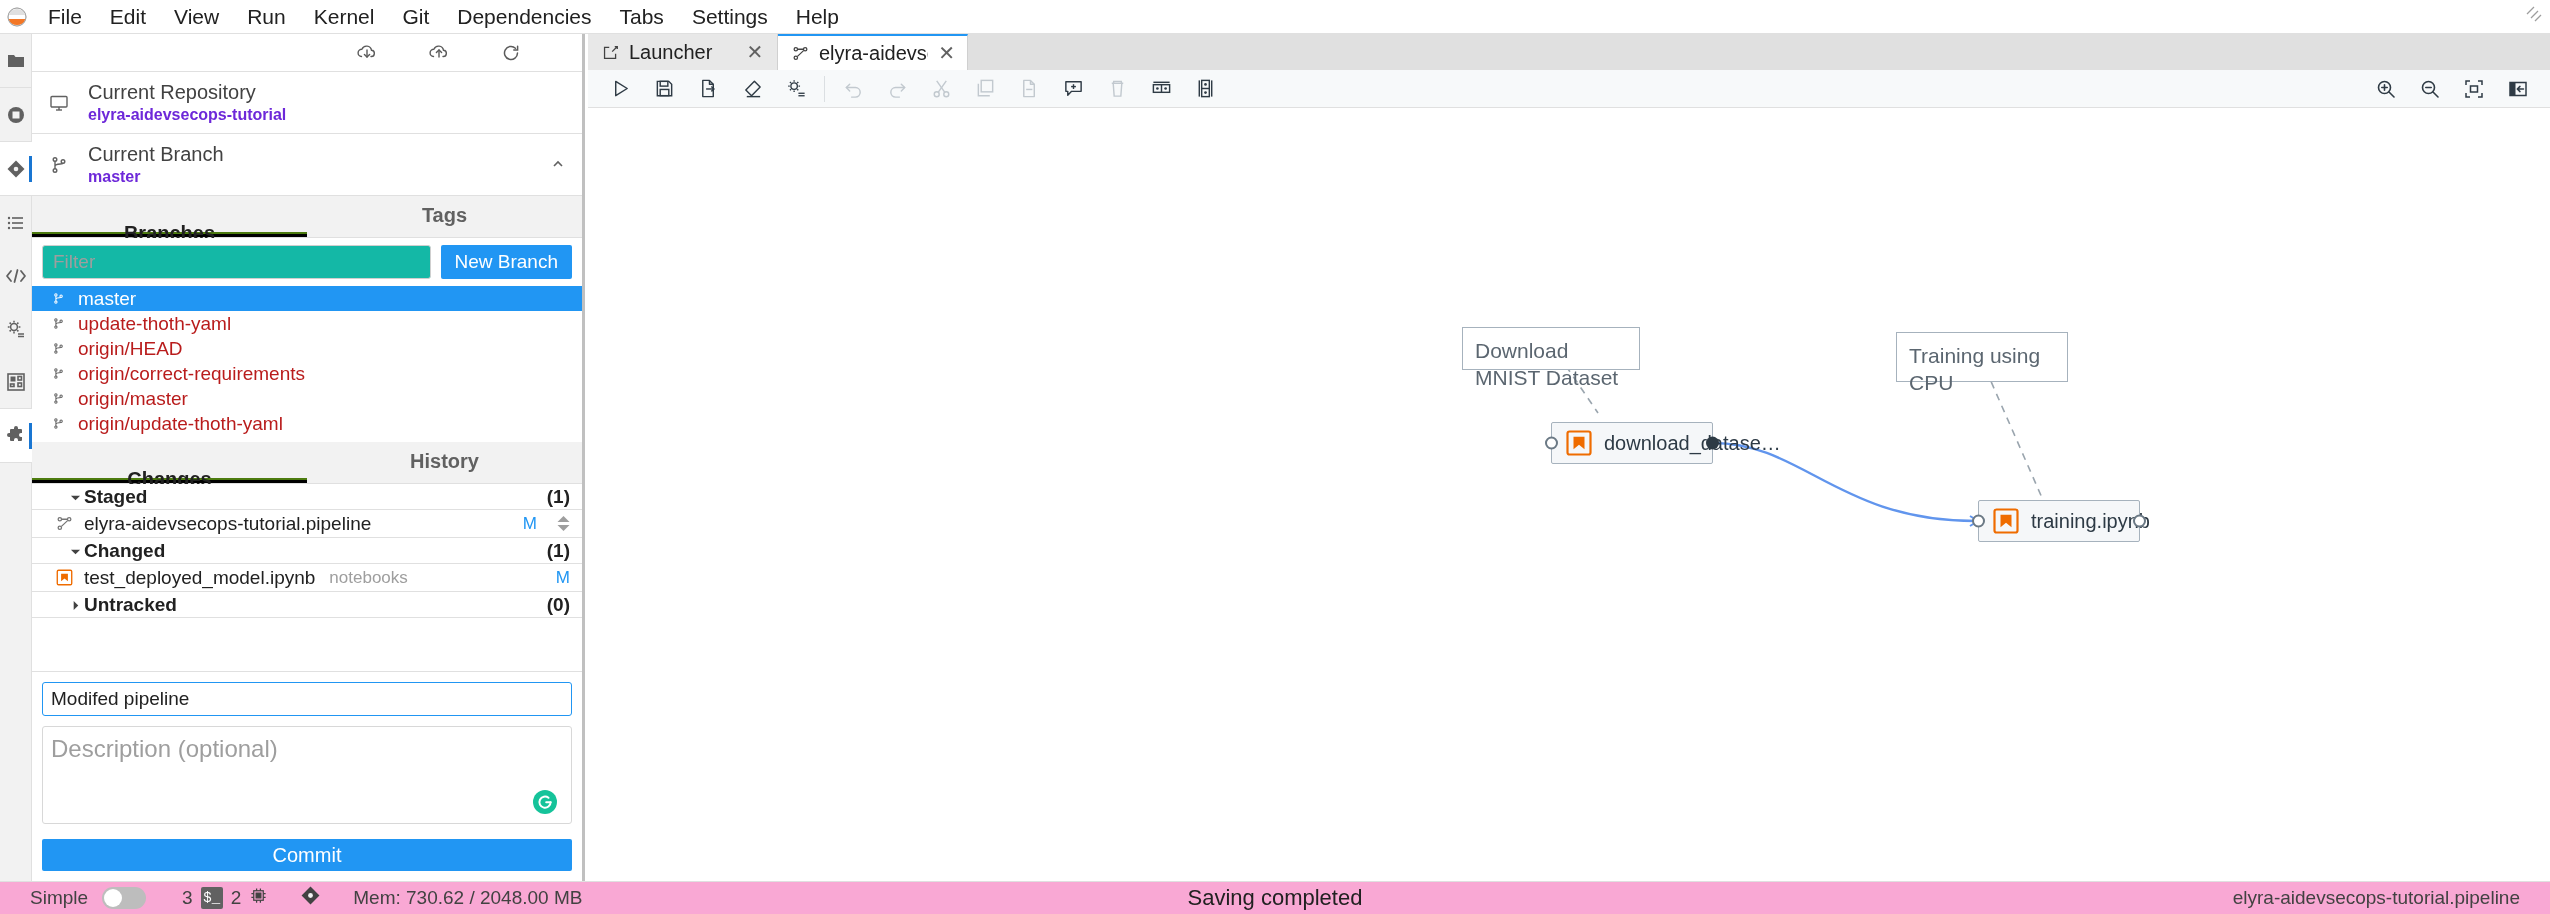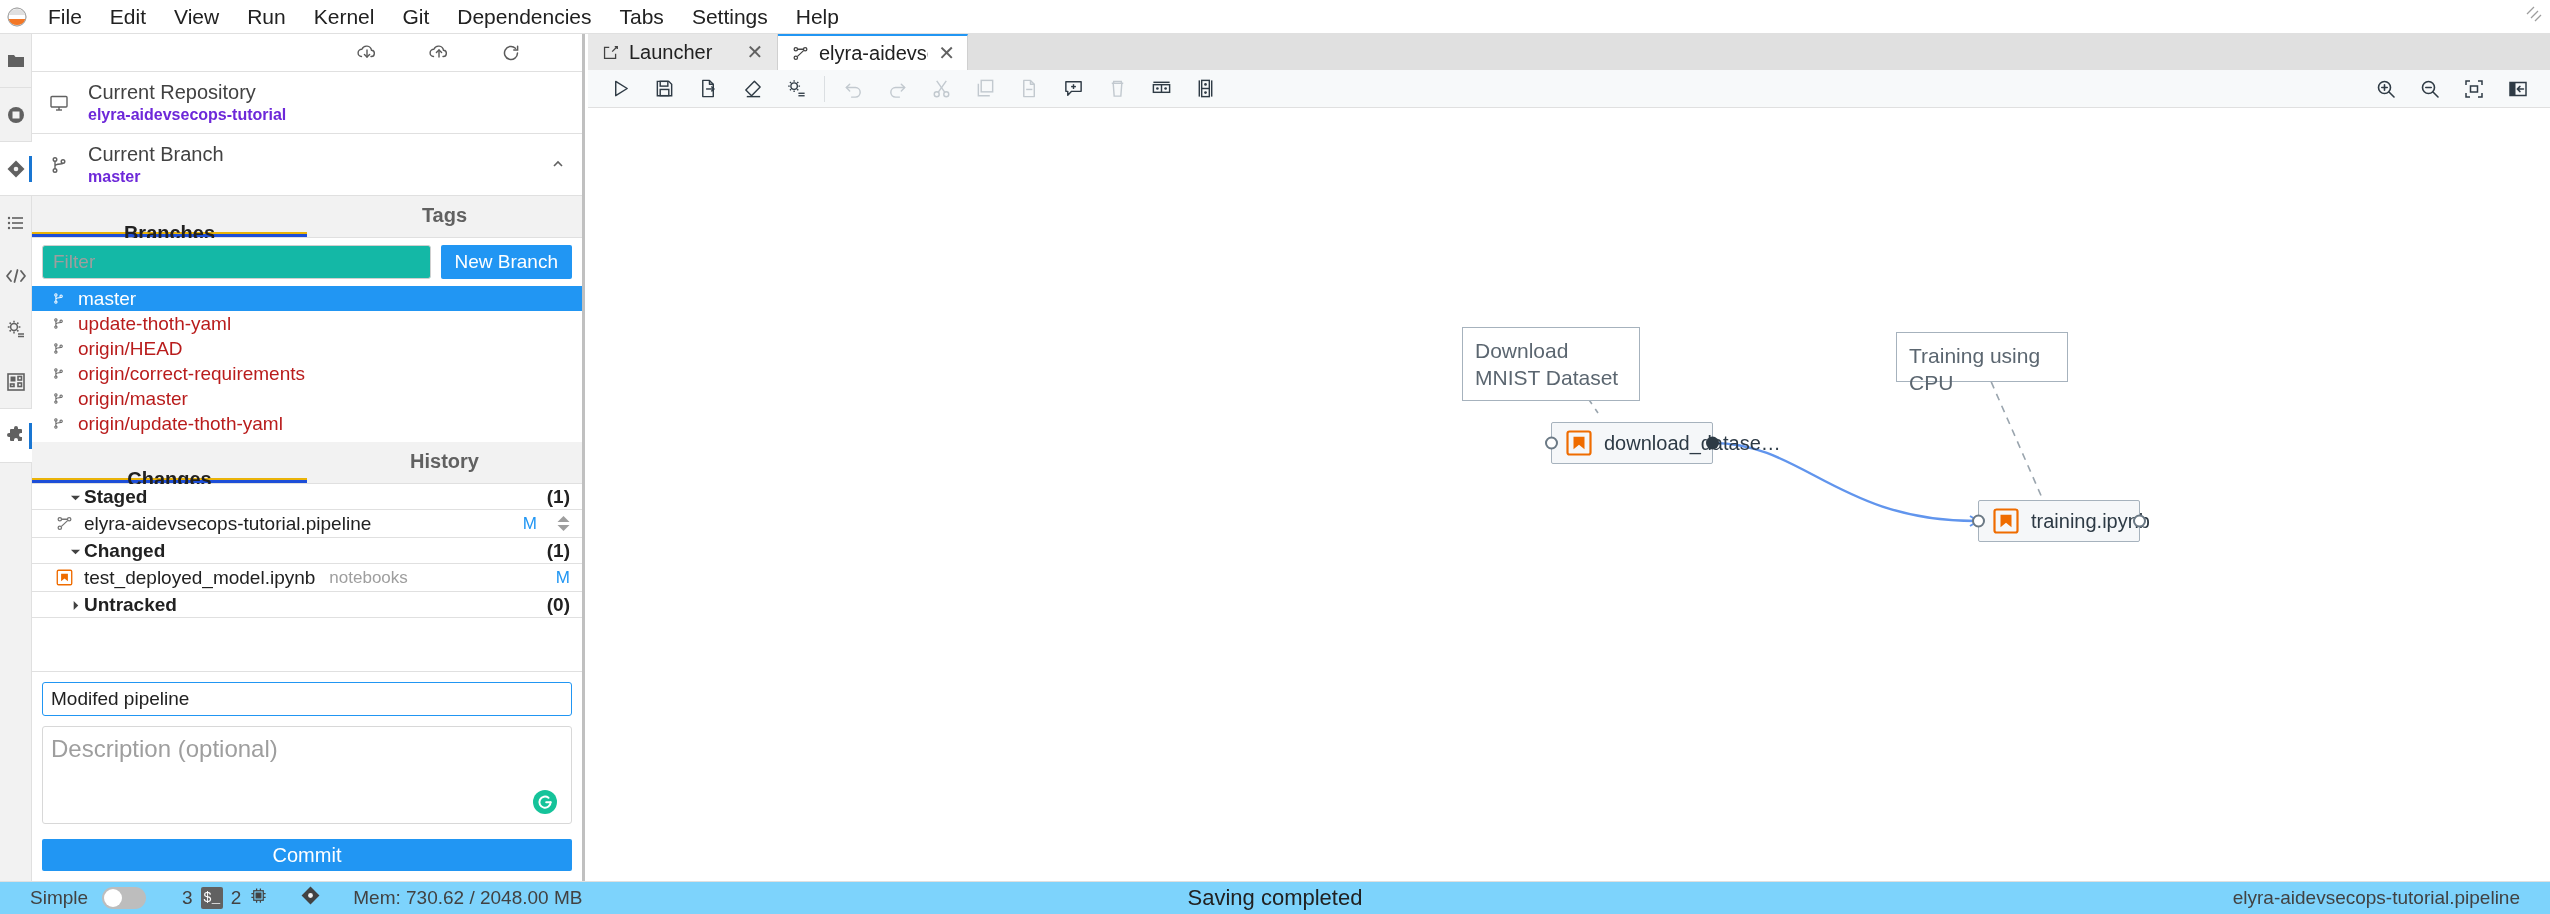--- a/index.html
+++ b/index.html
@@ -66,21 +66,21 @@
 
   .tabs {
     display: flex; height: 42px; min-height: 42px; background: #f2f2f2;
     border-bottom: 1px solid #e0e0e0;
   }
   .tabs .tab {
     flex: 1; display: flex; align-items: center; justify-content: center;
     font-size: 20px; font-weight: bold; color: #616161; cursor: pointer;
     border-bottom: 3px solid transparent; background: #f2f2f2;
   }
-  .tabs .tab.sel { background: #eab308; color: #212121; border-bottom: 3px solid #1d4ed8; margin-top: 36px; }
+  .tabs .tab.sel { background: #4d7c0f; color: #212121; border-bottom: 3px solid #000000; margin-top: 36px; }
 
   .filterrow { display: flex; align-items: center; gap: 0; padding: 7px 10px 7px 10px; background: #fff; }
   .filter-input {
     flex: 1; height: 34px; border: 1px solid #cfcfcf; border-radius: 3px;
     padding: 0 10px; font-size: 19px; color: #212121; font-family: "Liberation Sans", sans-serif;
     background: #14b8a6; outline: none;
   }
   .filter-input::placeholder { color: #9e9e9e; }
   .newbranch-btn {
     height: 34px; margin-left: 10px; padding: 0 14px; background: #2196f3; color: #fff;
@@ -173,21 +173,21 @@
     width: 13px; height: 13px; border-radius: 50%;
   }
   .port.in-empty { left: -7px; border: 2px solid #6b7985; background: #fff; }
   .port.out-filled { right: -7px; background: #2d3a45; }
   .port.in-arrow { left: -7px; border: 2px solid #6b7985; background: #fff; }
   .port.out-empty { right: -7px; border: 2px solid #6b7985; background: #fff; }
 
   
   .statusbar {
     position: absolute; bottom: 0; left: 0; width: 2550px; height: 33px;
-    background: #7dd3fc; border-top: 1px solid #e0e0e0;
+    background: #f9a8d4; border-top: 1px solid #e0e0e0;
     display: flex; align-items: center; font-size: 19px; color: #424242; gap: 24px;
   }
   .sb-left { display: flex; align-items: center; gap: 14px; padding-left: 30px; }
   .toggle {
     width: 44px; height: 22px; border-radius: 11px; background: #bdbdbd; position: relative; cursor: pointer;
   }
   .toggle .knob { position: absolute; left: 2px; top: 2px; width: 18px; height: 18px; border-radius: 50%; background: #fff; }
   .sb-center { position: absolute; left: 0; right: 0; text-align: center; font-size: 22px; color: #212121; pointer-events: none; }
   .sb-right { margin-left: auto; padding-right: 30px; font-size: 19px; color: #424242; }
   .sb-item { display: flex; align-items: center; gap: 8px; cursor: pointer; }
@@ -674,21 +674,21 @@
   <div class="canvas">
     <svg width="1962" height="773" style="position:absolute;left:0;top:0;">
 
       <line x1="978" y1="258" x2="1010" y2="305" stroke="#9aa5ae" stroke-width="1.6" stroke-dasharray="7,6"></line>
       <line x1="1398" y1="262" x2="1462" y2="408" stroke="#9aa5ae" stroke-width="1.6" stroke-dasharray="7,6"></line>
 
       <path d="M1125 335 C 1215 335, 1250 413, 1388 413" fill="none" stroke="#6195ed" stroke-width="2.4"></path>
       <polyline points="1382,408 1390,413 1382,418" fill="none" stroke="#6195ed" stroke-width="2"></polyline>
     </svg>
 
-    <div class="comment-box" style="left:874px; top:219px; width:178px; height:74px;">
+    <div class="comment-box" style="left:874px; top:219px; width:178px; height:43px;">
       <span>Download MNIST Dataset</span>
     </div>
     <div class="comment-box" style="left:1308px; top:224px; width:172px; height:50px;">
       <span>Training using CPU</span>
     </div>
 
     <div class="pnode" style="left:963px; top:314px; width:162px;">
       <span class="port in-empty"></span>
       <span class="nicon">
         <svg width="26" height="26" viewBox="0 0 26 26">

